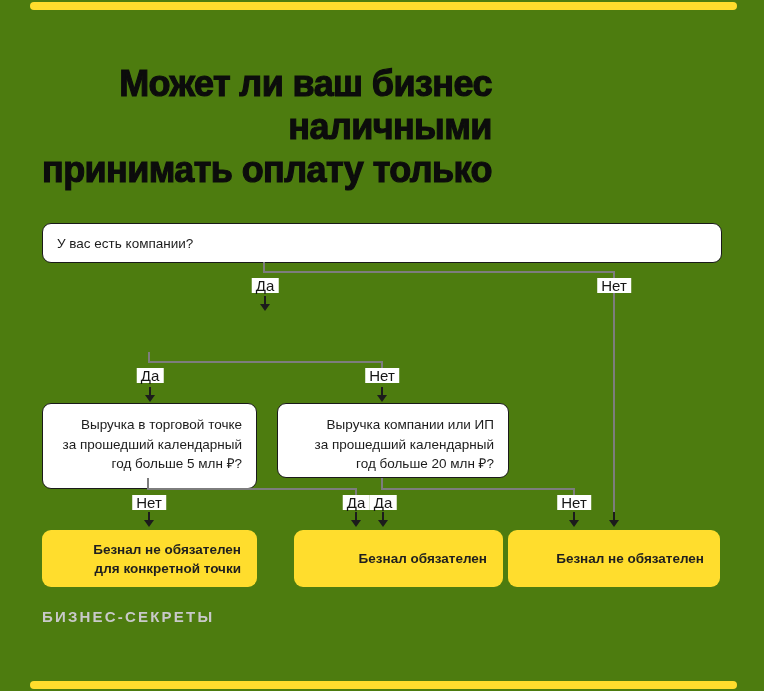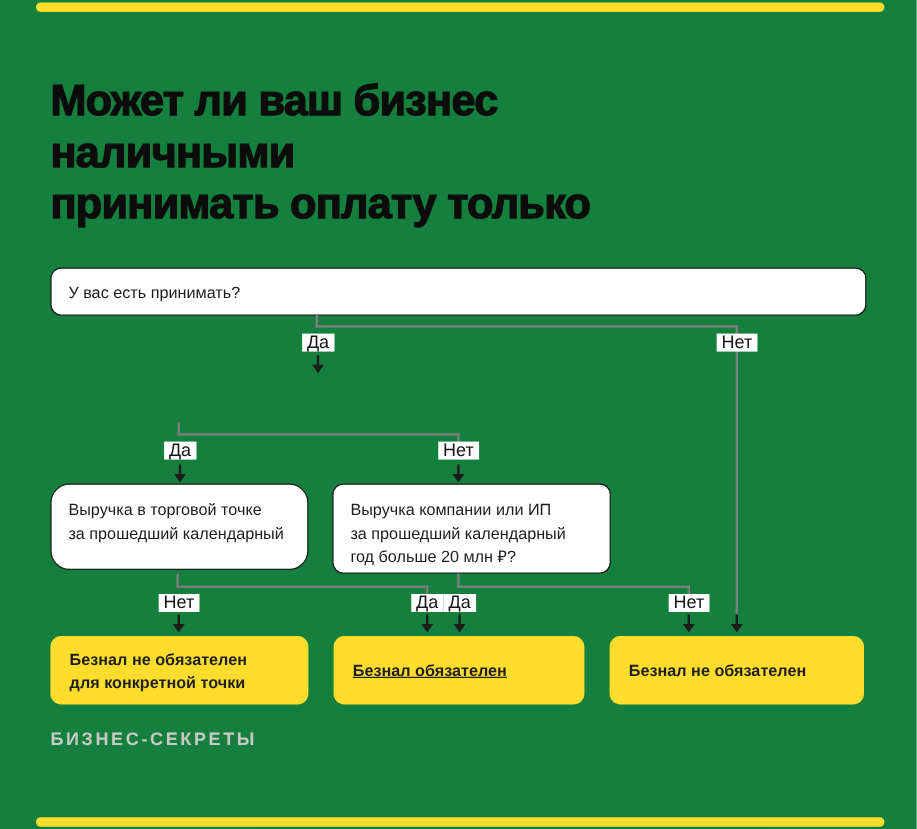--- a/index.html
+++ b/index.html
@@ -1,18 +1,18 @@
 <!DOCTYPE html>
 <html><head>
 <meta charset="utf-8">
 <style>
   html,body{margin:0;padding:0;background:#fff;}
   .canvas{
-    position:relative;width:764px;height:691px;background:#15803d;
-    font-family:"Liberation Sans", sans-serif;overflow:hidden;
+    position:relative;width:764px;height:691px;background:#4d7c0f;
+    font-family:"Liberation Sans", sans-serif;overflow:hidden;text-align:right;
   }
   .bar{position:absolute;left:30px;width:707px;height:8px;border-radius:4px;background:#FFDD2D;}
   .bar.top{top:2px;}
   .bar.bottom{top:681px;}
   .title{position:absolute;left:42px;top:62px;margin:0;color:#0c0c0c;
     font-size:36px;font-weight:bold;line-height:43px;letter-spacing:-0.6px;
     -webkit-text-stroke:1.1px #0c0c0c;}
   .qbox{position:absolute;border:1.4px solid #1a1a1a;border-radius:9px;background:#fff;
     font-size:13.5px;color:#1c1c1c;box-sizing:border-box;}
   .qbox.single{display:flex;align-items:center;padding:0 14px;height:40px;}
@@ -39,21 +39,21 @@
 
   <div class="bar top"></div>
 
   <h1 class="title">
     <div>Может ли ваш бизнес</div>
     <div>наличными</div>
     <div>принимать оплату только</div>
   </h1>
 
   <div class="qbox single" style="left:42px;top:223px;width:680px;">
-    <span>У вас есть принимать?</span>
+    <span>У вас есть компании?</span>
   </div>
 
   <div class="vline" style="left:263px;top:262px;height:11px;"></div>
   <div class="hline" style="left:263px;top:271px;width:352px;"></div>
   <div class="vline" style="left:613px;top:271px;height:242px;"></div>
   <div class="lbl" style="left:265px;top:278px;">Да</div>
   <div class="arr" style="left:265px;top:296px;">
       <div class="stem"></div>
       <div class="head"></div>
     </div>
@@ -71,23 +71,24 @@
   <div class="arr" style="left:150px;top:387px;">
       <div class="stem"></div>
       <div class="head"></div>
     </div>
   <div class="lbl" style="left:382px;top:368px;">Нет</div>
   <div class="arr" style="left:382px;top:387px;">
       <div class="stem"></div>
       <div class="head"></div>
     </div>
 
-  <div class="qbox multi" style="left:42px;top:403px;width:215px;height:72px;border-radius:16px;">
+  <div class="qbox multi" style="left:42px;top:403px;width:215px;height:86px;">
     <div>Выручка в торговой точке</div>
     <div>за прошедший календарный</div>
+    <div>год больше 5 млн ₽?</div>
   </div>
 
   <div class="qbox multi" style="left:277px;top:403px;width:232px;height:75px;">
     <div>Выручка компании или ИП</div>
     <div>за прошедший календарный</div>
     <div>год больше 20 млн ₽?</div>
   </div>
 
   <div class="vline" style="left:147px;top:478px;height:12px;"></div>
   <div class="hline" style="left:147px;top:488px;width:210px;"></div>
@@ -114,21 +115,21 @@
   <div class="lbl" style="left:574px;top:495px;">Нет</div>
   <div class="arr" style="left:574px;top:512px;">
       <div class="stem"></div>
       <div class="head"></div>
     </div>
 
   <div class="rbox" style="left:42px;top:530px;width:215px;">
     <div>Безнал не обязателен</div>
     <div>для конкретной точки</div>
   </div>
-  <div class="rbox" style="left:278px;top:530px;width:209px;text-decoration:underline;">
+  <div class="rbox" style="left:294px;top:530px;width:209px;">
     <div>Безнал обязателен</div>
   </div>
   <div class="rbox" style="left:508px;top:530px;width:212px;">
     <div>Безнал не обязателен</div>
   </div>
 
   <div class="watermark">БИЗНЕС-СЕКРЕТЫ</div>
 
   <div class="bar bottom"></div>
 

